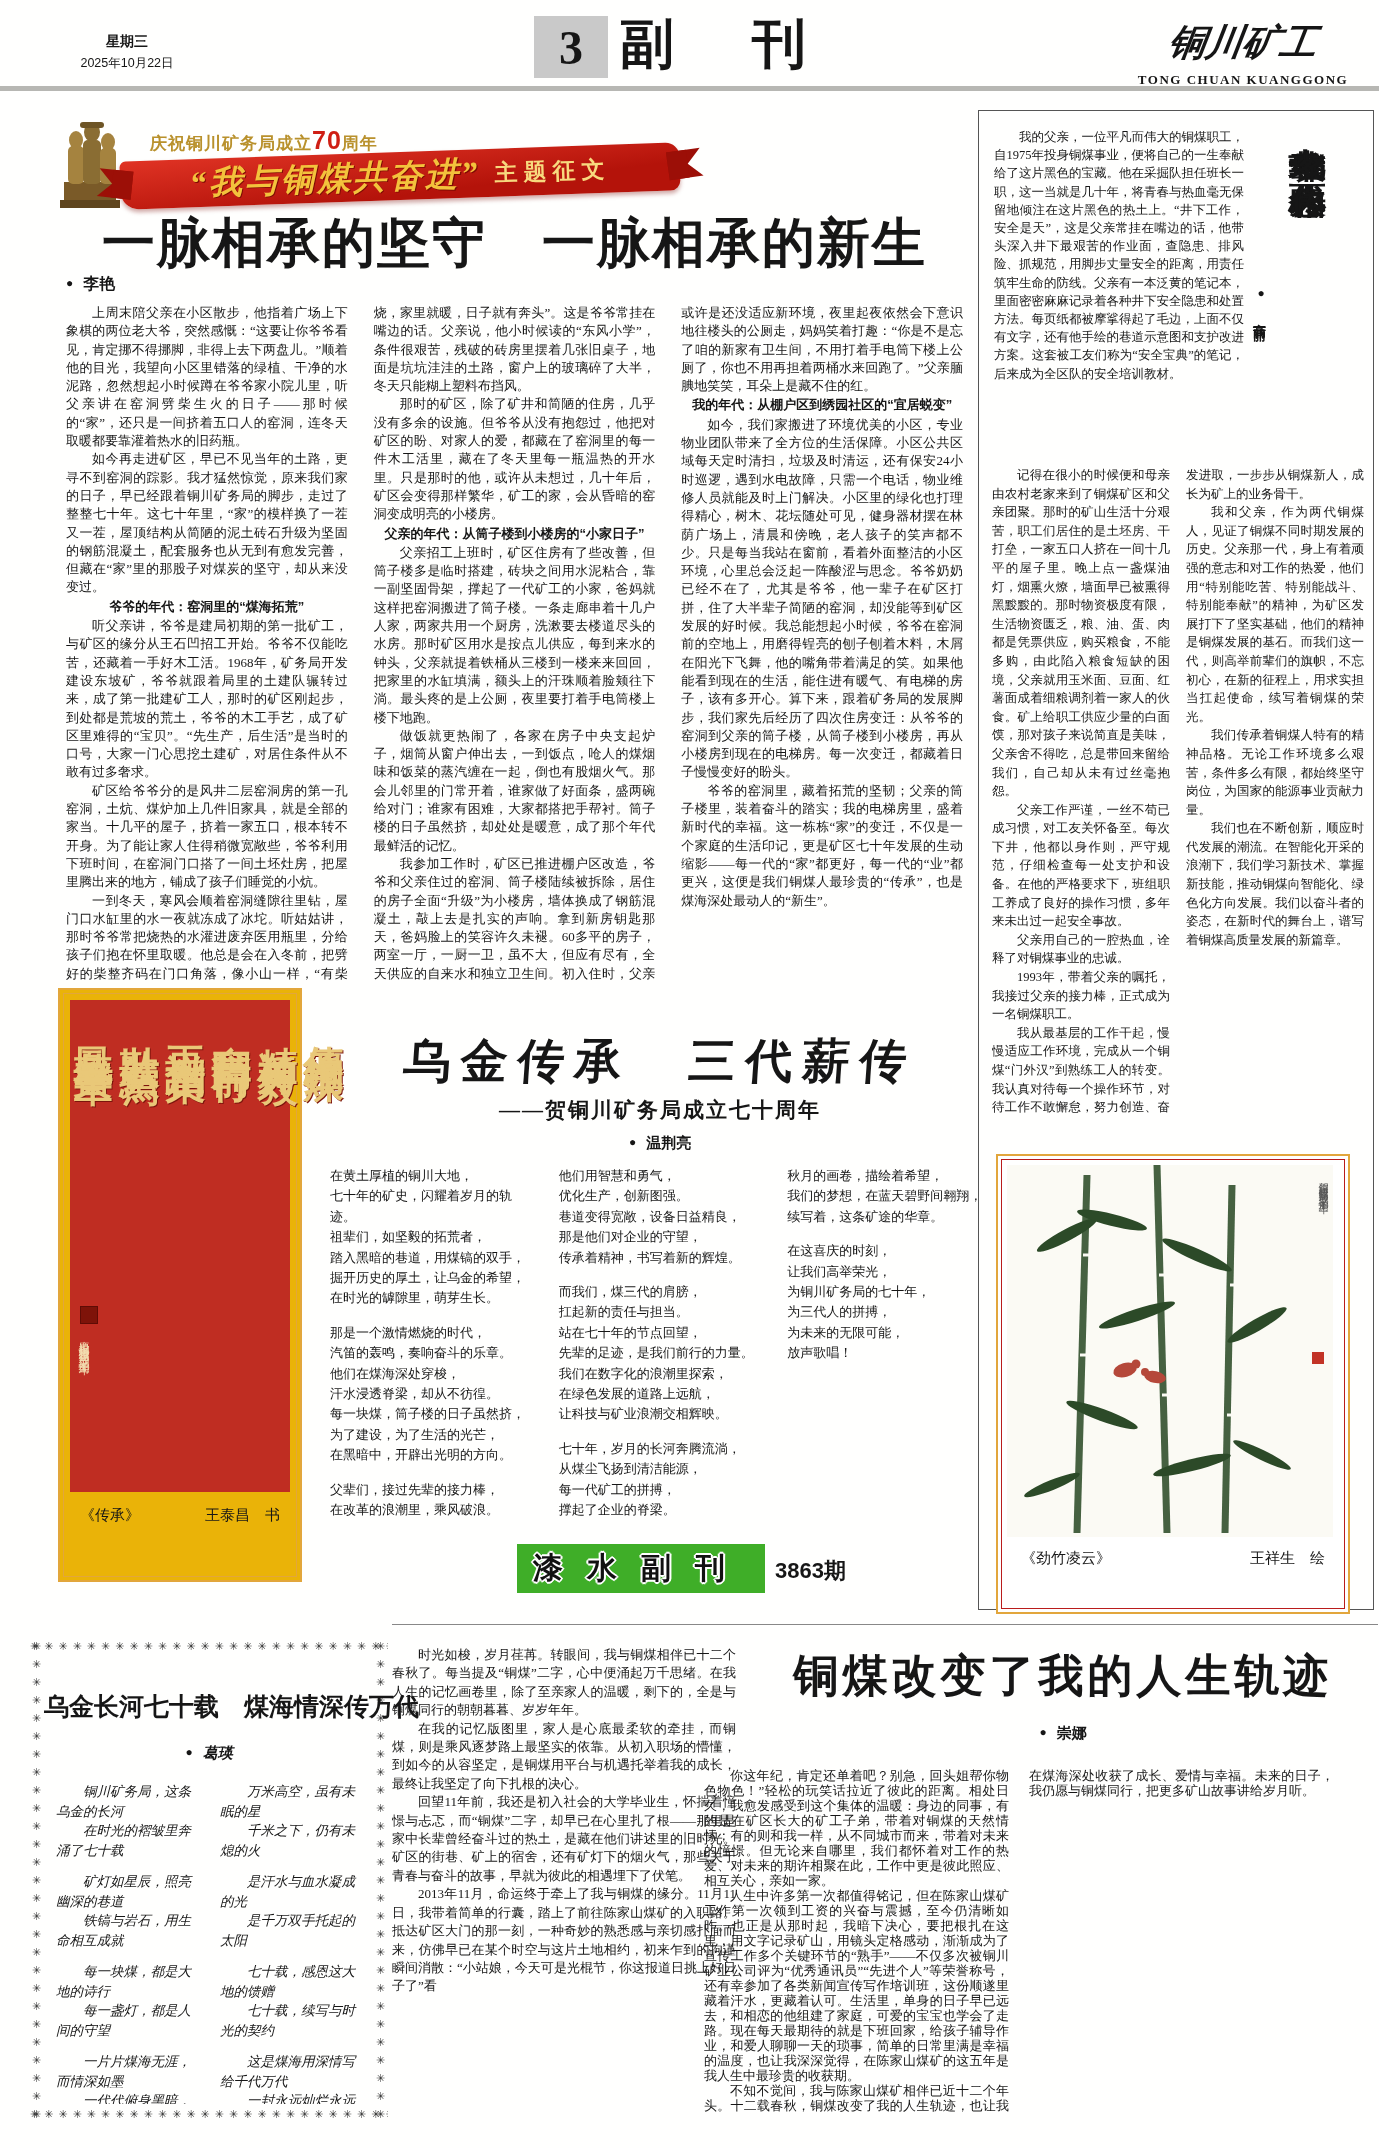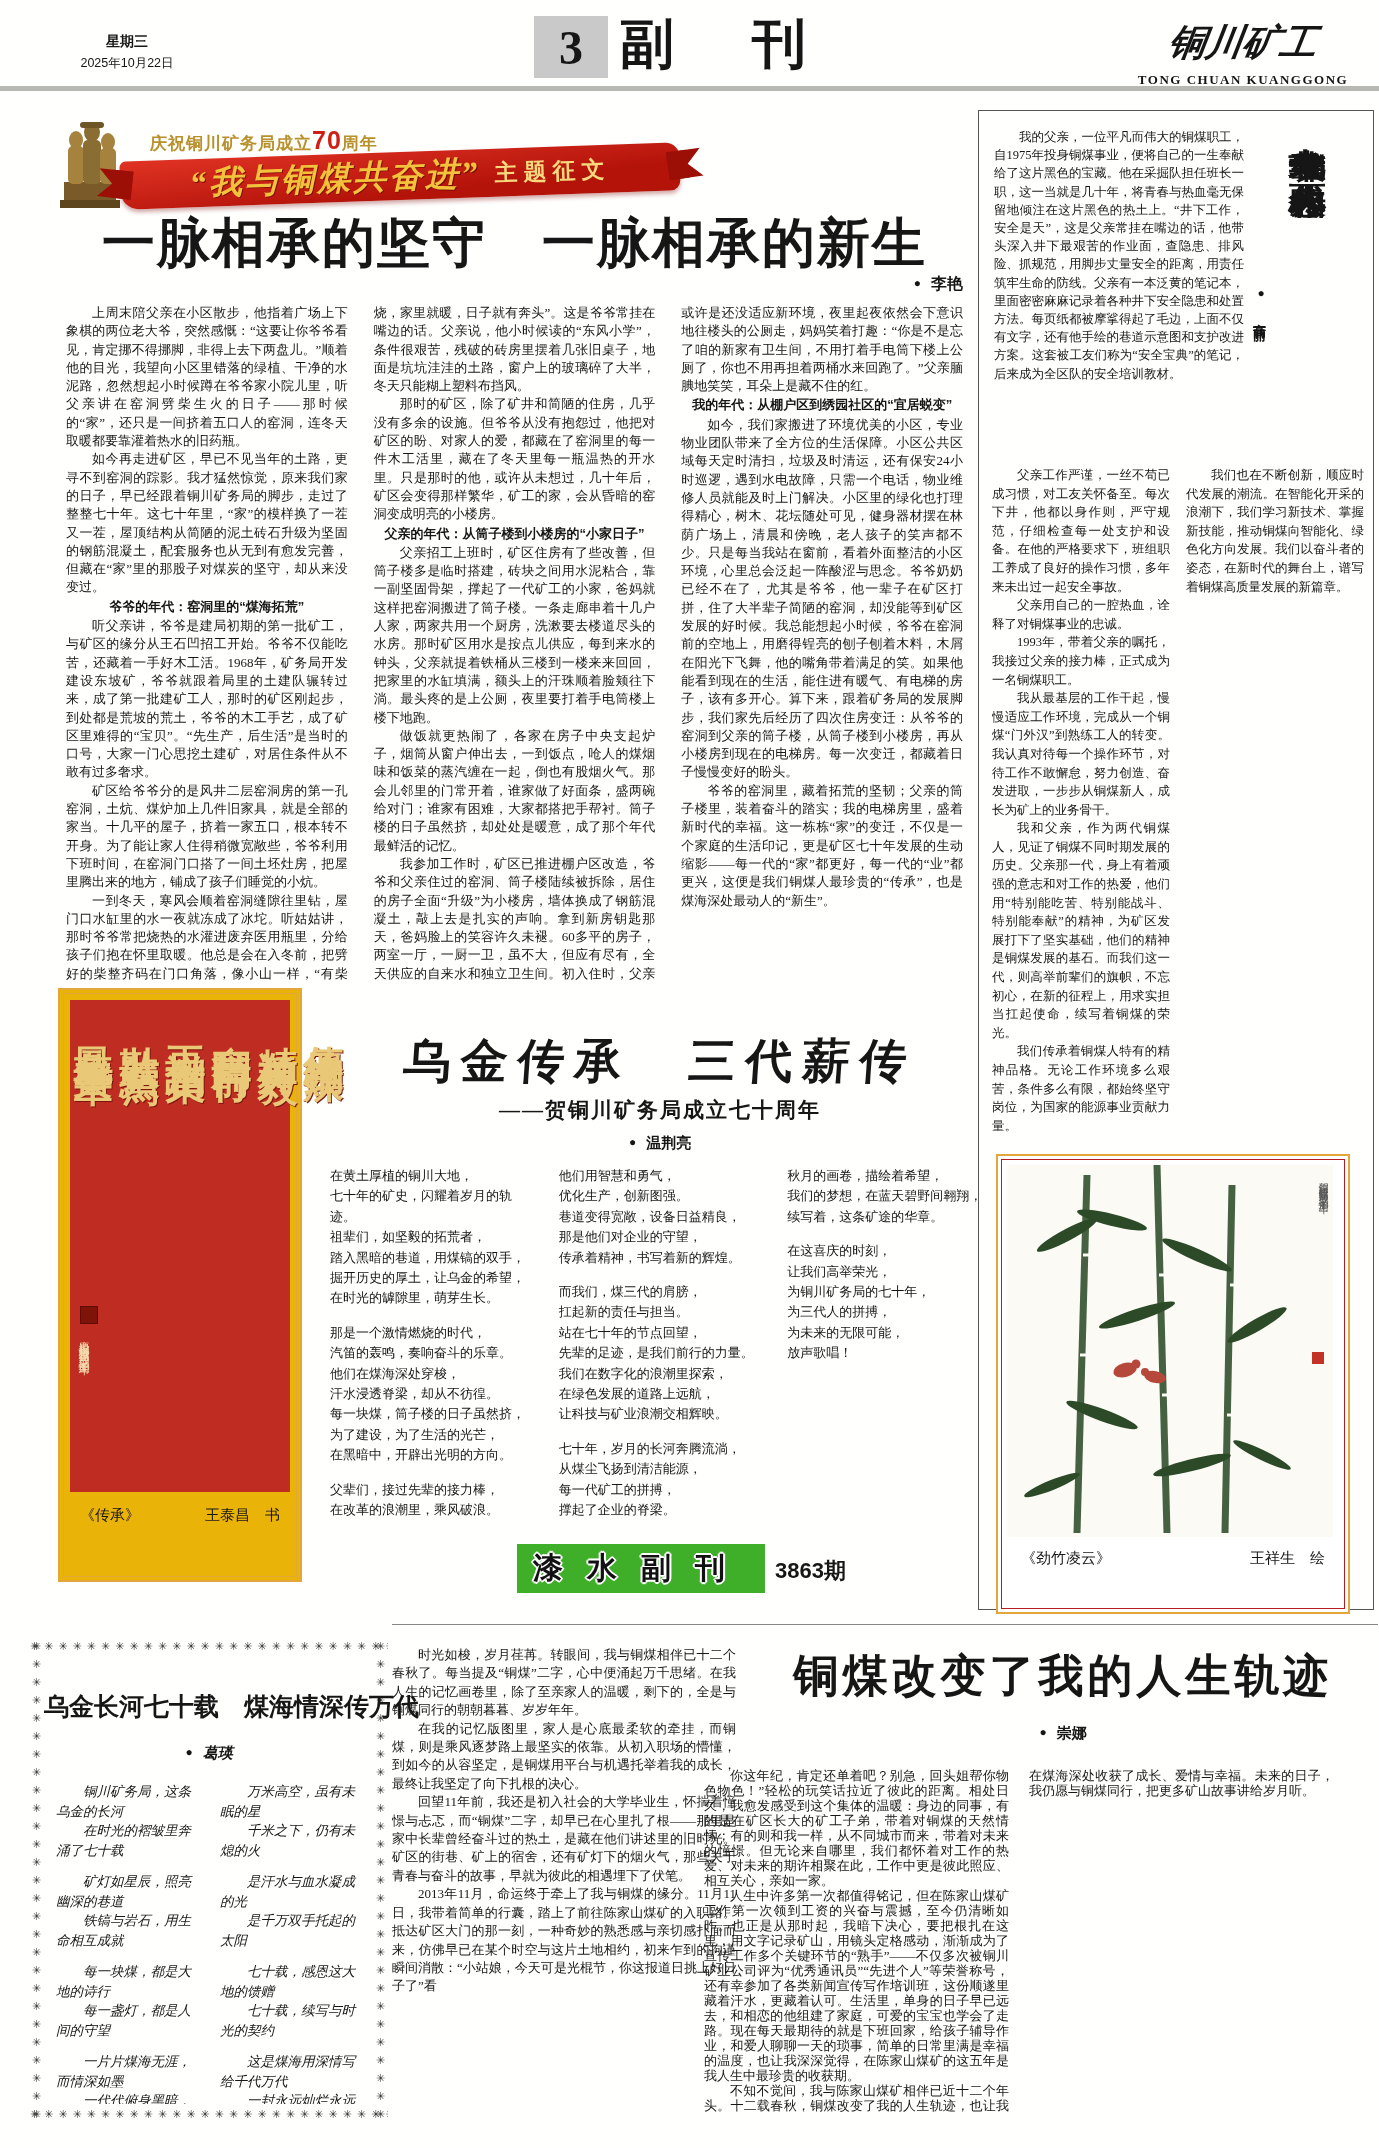--- a/index.html
+++ b/index.html
@@ -28,21 +28,21 @@
   .ribbon:before,.ribbon:after{content:"";position:absolute;top:8px;border:14px solid #9c0f07;}
   .ribbon:before{left:-22px;border-right-width:20px;border-left-color:transparent;transform:rotate(8deg);}
   .ribbon:after{right:-22px;border-left-width:20px;border-right-color:transparent;transform:rotate(-6deg);}
   .ribbon .big{font-size:33px;font-weight:bold;font-style:italic;color:#f3c23c;letter-spacing:3px;
                text-shadow:1px 1px 0 #7d0c04;}
   .ribbon .small{font-size:23px;font-weight:bold;color:#f7d97e;margin-left:14px;letter-spacing:6px;}
 
   
   .m-title{left:66px;top:208px;width:897px;text-align:center;font-size:53px;font-weight:800;
            font-family:"Liberation Sans",sans-serif;letter-spacing:2px;white-space:nowrap;}
-  .m-byline{left:66px;top:274px;width:897px;text-align:right;font-size:16px;font-weight:bold;}
+  .m-byline{left:66px;top:274px;width:897px;text-align:left;font-size:16px;font-weight:bold;}
   .dot{font-size:12px;vertical-align:2px;margin-right:10px;}
   .m-body{left:66px;top:304px;width:897px;height:686px;columns:3;column-gap:26px;column-fill:auto;
           font-size:13px;line-height:18.3px;}
   .art-p{text-indent:2em;text-align:justify;}
   .art-sh{font-weight:bold;text-align:center;font-family:"Liberation Sans",sans-serif;padding:1px 0;}
 
   
   .callig{left:58px;top:988px;width:234px;height:584px;border:2px solid #e2a63c;padding:3px;background:#eab308;}
   .callig .inner{border:1px solid #e2a63c;height:100%;box-sizing:border-box;padding:6px;}
   .callig .red{background:#bf2d22;height:492px;display:flex;flex-direction:row-reverse;justify-content:space-evenly;
@@ -252,20 +252,21 @@
 
   <div class="abs rbox"></div>
   <div class="abs r-open clip just">
       <div class="art-p">我的父亲，一位平凡而伟大的铜煤职工，自1975年投身铜煤事业，便将自己的一生奉献给了这片黑色的宝藏。他在采掘队担任班长一职，这一当就是几十年，将青春与热血毫无保留地倾注在这片黑色的热土上。“井下工作，安全是天”，这是父亲常挂在嘴边的话，他带头深入井下最艰苦的作业面，查隐患、排风险、抓规范，用脚步丈量安全的距离，用责任筑牢生命的防线。父亲有一本泛黄的笔记本，里面密密麻麻记录着各种井下安全隐患和处置方法。每页纸都被摩挲得起了毛边，上面不仅有文字，还有他手绘的巷道示意图和支护改进方案。这套被工友们称为“安全宝典”的笔记，后来成为全区队的安全培训教材。</div>
     </div>
   <div class="abs r-byline">
     <span class="dot">●</span><span>高丽丽</span>
   </div>
   <div class="abs r-vtitle">七十载乌金璀璨　两代人心火相传</div>
   <div class="abs r-cols clip">
+      <div class="art-p">记得在很小的时候便和母亲由农村老家来到了铜煤矿区和父亲团聚。那时的矿山生活十分艰苦，职工们居住的是土坯房、干打垒，一家五口人挤在一间十几平的屋子里。晚上点一盏煤油灯，烟熏火燎，墙面早已被熏得黑黢黢的。那时物资极度有限，生活物资匮乏，粮、油、蛋、肉都是凭票供应，购买粮食，不能多购，由此陷入粮食短缺的困境，父亲就用玉米面、豆面、红薯面成着细粮调剂着一家人的伙食。矿上给职工供应少量的白面馍，那对孩子来说简直是美味，父亲舍不得吃，总是带回来留给我们，自己却从未有过丝毫抱怨。</div>
       <div class="art-p">父亲工作严谨，一丝不苟已成习惯，对工友关怀备至。每次下井，他都以身作则，严守规范，仔细检查每一处支护和设备。在他的严格要求下，班组职工养成了良好的操作习惯，多年来未出过一起安全事故。</div>
       <div class="art-p">父亲用自己的一腔热血，诠释了对铜煤事业的忠诚。</div>
       <div class="art-p">1993年，带着父亲的嘱托，我接过父亲的接力棒，正式成为一名铜煤职工。</div>
       <div class="art-p">我从最基层的工作干起，慢慢适应工作环境，完成从一个铜煤“门外汉”到熟练工人的转变。我认真对待每一个操作环节，对待工作不敢懈怠，努力创造、奋发进取，一步步从铜煤新人，成长为矿上的业务骨干。</div>
       <div class="art-p">我和父亲，作为两代铜煤人，见证了铜煤不同时期发展的历史。父亲那一代，身上有着顽强的意志和对工作的热爱，他们用“特别能吃苦、特别能战斗、特别能奉献”的精神，为矿区发展打下了坚实基础，他们的精神是铜煤发展的基石。而我们这一代，则高举前辈们的旗帜，不忘初心，在新的征程上，用求实担当扛起使命，续写着铜煤的荣光。</div>
       <div class="art-p">我们传承着铜煤人特有的精神品格。无论工作环境多么艰苦，条件多么有限，都始终坚守岗位，为国家的能源事业贡献力量。</div>
       <div class="art-p">我们也在不断创新，顺应时代发展的潮流。在智能化开采的浪潮下，我们学习新技术、掌握新技能，推动铜煤向智能化、绿色化方向发展。我们以奋斗者的姿态，在新时代的舞台上，谱写着铜煤高质量发展的新篇章。</div>
     </div>
 
   <div class="abs paint">

